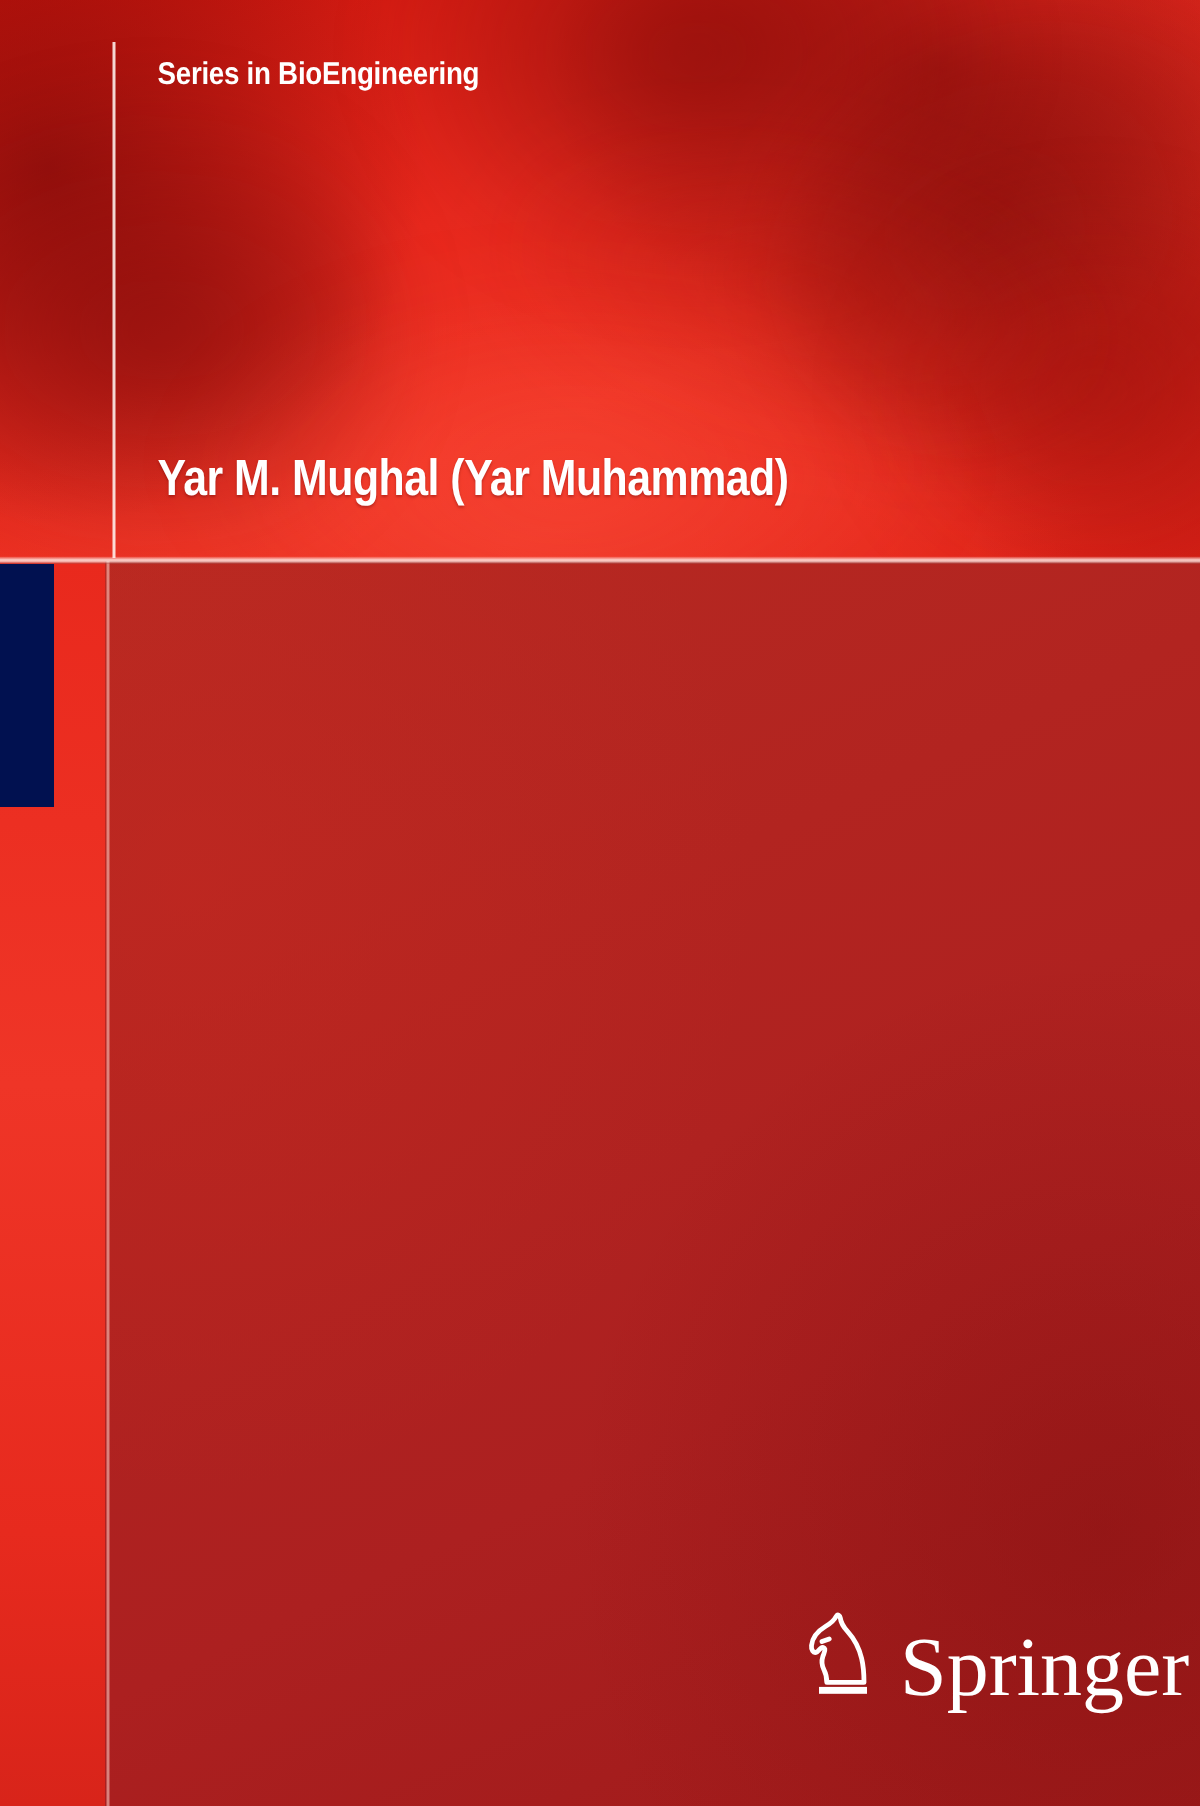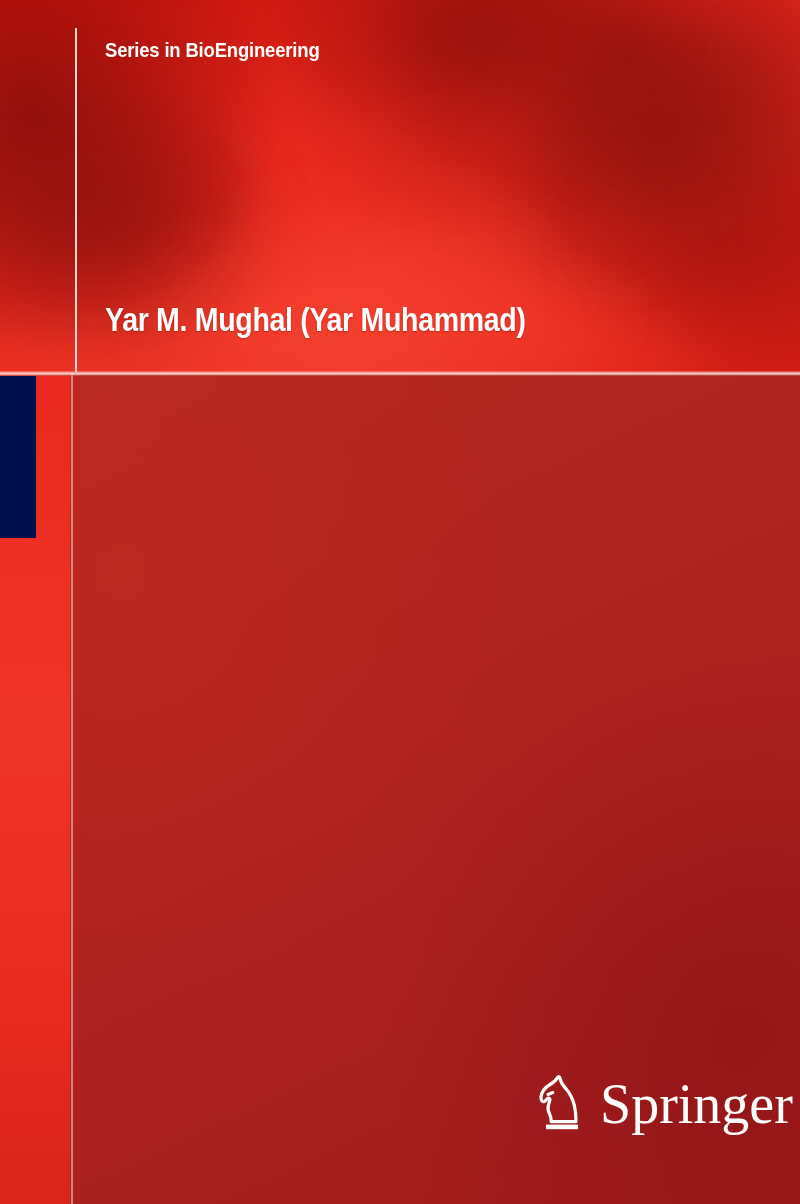--- a/index.html
+++ b/index.html
@@ -180,21 +180,21 @@
     letter-spacing: -1px;
     text-shadow: 0 2px 4px rgba(90,6,6,0.28);
   }
 
   
 
   .springer-logo {
     position: absolute;
     left: 536px; top: 1072px;
     display: flex;
-    align-items: flex-start;
+    align-items: flex-end;
     gap: 12px;
   }
   .knight-icon {
     display: block;
     width: 52px;
     height: 64px;
   }
   .springer-wordmark {
     font-family: "Liberation Serif", serif;
     font-size: 56px;

